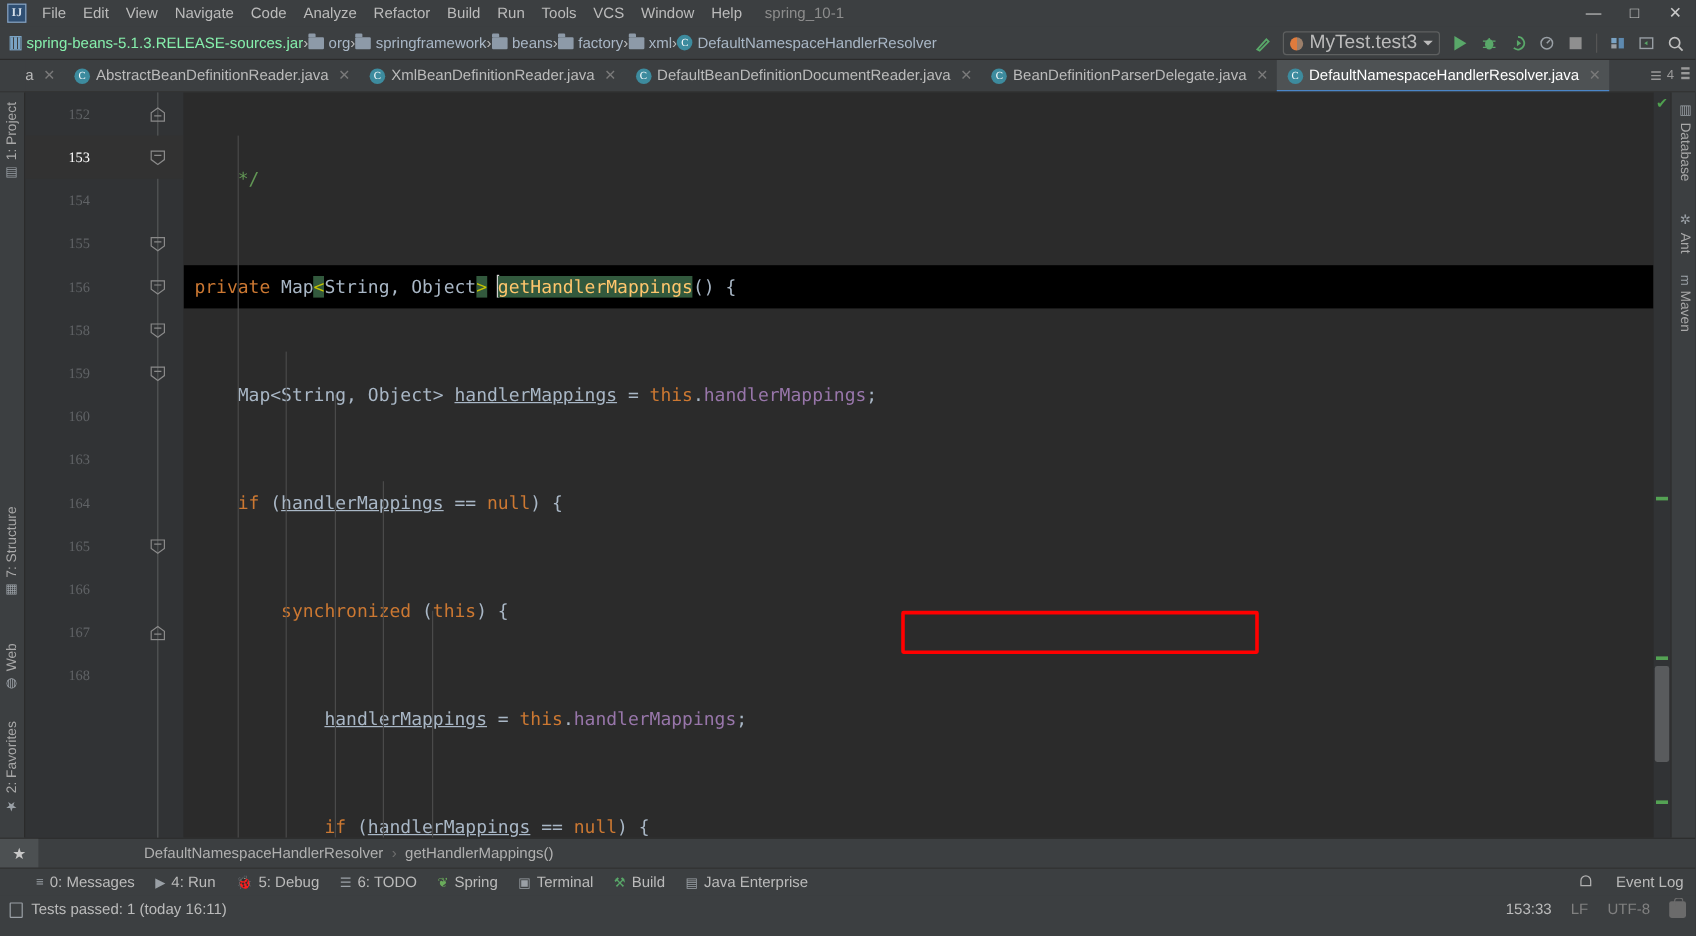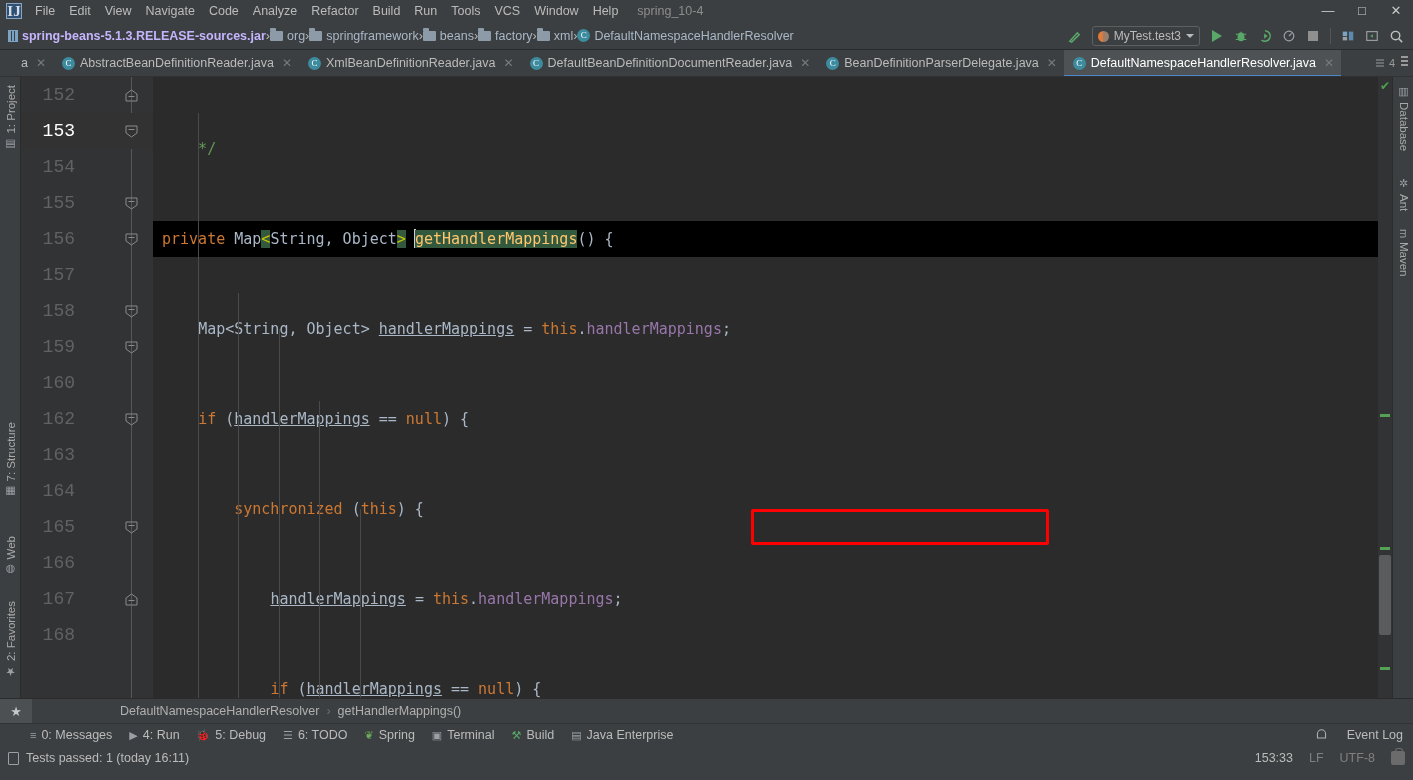--- a/index.html
+++ b/index.html
@@ -12,40 +12,40 @@
   }
   body { position: relative; color: #bbbbbb; font-size: 12.5px; }
 
   
   .menubar {
     height: 22px; background: #3c3f41; display: flex; align-items: center;
     padding-left: 4px; position: relative;
   }
   .ij-logo {
     width: 16px; height: 16px; margin: 0 6px 0 2px; border: 1px solid #8aa4c0;
-    background: #2f4f73; color: #d5dee8; font-size: 15px; line-height: 14px;
+    background: #2f4f73; color: #d5dee8; font-size: 10px; line-height: 14px;
     text-align: center; font-family: "Liberation Serif", serif; font-weight: bold;
   }
   .menu-item {
     padding: 2px 7px; color: #bbbbbb; font-size: 12.5px; white-space: nowrap;
   }
   .project-name { margin-left: 12px; color: #8d8d8d; font-size: 12.5px; }
   .win-controls {
     position: absolute; right: 0; top: 0; height: 22px; display: flex; align-items: center;
   }
   .win-btn { width: 34px; text-align: center; color: #c8c8c8; font-size: 13px; line-height: 22px; }
 
   
   .navbar {
     height: 28px; background: #3c3f41; display: flex; align-items: center;
     padding-left: 8px; border-bottom: 1px solid #2b2b2b; position: relative;
   }
   .crumb { display: flex; align-items: center; color: #a9b7c6; font-size: 12.5px; }
   .crumb-label { white-space: nowrap; }
-  .crumb.root .crumb-label { font-weight: bold; color: #c4b5fd; }
+  .crumb.root .crumb-label { font-weight: normal; color: #86efac; }
   .ic { display: inline-block; margin-right: 4px; flex: 0 0 auto; }
   .ic-jar {
     width: 10px; height: 12px; background:
       repeating-linear-gradient(90deg,#7aa3c4 0 2px,#3c3f41 2px 3px);
     border: 1px solid #7aa3c4;
   }
   .ic-folder {
     width: 13px; height: 10px; background: #8d9aa8; border-radius: 1px; position: relative;
   }
   .ic-folder:before {
@@ -62,21 +62,21 @@
     display: flex; align-items: center; gap: 2px;
   }
   .tb-ic {
     width: 22px; height: 22px; display: flex; align-items: center; justify-content: center;
     font-size: 12px; color: #a9b7c6;
   }
   .runcfg {
     display: flex; align-items: center; height: 20px; border: 1px solid #5e6060;
     border-radius: 3px; padding: 0 5px; margin: 0 4px; background: #3c3f41;
   }
-  .runcfg-label { color: #bbbbbb; font-size: 12px; margin: 0 5px; white-space: nowrap; }
+  .runcfg-label { color: #bbbbbb; font-size: 16px; margin: 0 5px; white-space: nowrap; }
   .runcfg-ic { width: 11px; height: 11px; border-radius: 50%;
     background: linear-gradient(90deg,#e07b3c 50%, #9b7f6a 50%); }
   .caret-dn { width:0;height:0;border-left:4px solid transparent;border-right:4px solid transparent;border-top:4px solid #bbb; }
   .play { width:0;height:0;border-top:6px solid transparent;border-bottom:6px solid transparent;border-left:10px solid #59a869; }
   .stop-sq { width: 10px; height: 10px; background: #8f8f8f; }
   .sep-v { width: 1px; height: 16px; background: #555; margin: 0 4px; }
 
   
   .tabsbar {
     height: 27px; background: #3c3f41; display: flex; align-items: stretch;
@@ -117,22 +117,22 @@
 
   
   .gutter {
     width: 132px; flex: 0 0 132px; background: #313335; position: relative;
     font-family: "DejaVu Sans Mono", monospace;
   }
   .gline {
     height: 36px; position: relative; display: flex; align-items: center;
   }
   .gnum {
-    position: absolute; right: 78px; font-size: 18px; color: #606366;
-    font-family: Liberation Mono, monospace;
+    position: absolute; right: 78px; font-size: 12px; color: #606366;
+    font-family: Liberation Serif, serif;
   }
   .gline.current .gnum { color: #ffffff; }
   .gline.current { background: #323232; }
   .fold {
     position: absolute; left: 104px; width: 13px; height: 13px;
   }
   .fold svg { display: block; }
   .foldline {
     position: absolute; left: 110px; width: 1px; background: #555759; top: 0; bottom: 0;
   }
@@ -231,21 +231,21 @@
       <div class="menu-item">Code</div>
       <div class="menu-item">Analyze</div>
       <div class="menu-item">Refactor</div>
       <div class="menu-item">Build</div>
       <div class="menu-item">Run</div>
       <div class="menu-item">Tools</div>
       <div class="menu-item">VCS</div>
       <div class="menu-item">Window</div>
       <div class="menu-item">Help</div>
     </div>
-  <div class="project-name">spring_10-4</div>
+  <div class="project-name">spring_10-1</div>
   <div class="win-controls">
     <div class="win-btn">—</div>
     <div class="win-btn">□</div>
     <div class="win-btn close">✕</div>
   </div>
 </div>
 
 <div class="navbar">
   <div id="navcrumbs" style="display:flex;align-items:center">
       <span class="crumb root">
@@ -448,51 +448,39 @@
         <div class="gline">
           <span class="gnum">156</span>
           <span class="fold">
             <svg width="13" height="13" viewBox="0 0 13 13">
               <path d="M1 1h11v7l-5.5 4L1 8z" fill="none" stroke="#8a8a8a" stroke-width="1"></path>
               <path d="M3.5 4.5h6" stroke="#8a8a8a" stroke-width="1"></path>
             </svg>
           </span>
         </div>
         <div class="gline">
-          <span class="gnum">157</span>
-        </div>
-        <div class="gline">
           <span class="gnum">158</span>
           <span class="fold">
             <svg width="13" height="13" viewBox="0 0 13 13">
               <path d="M1 1h11v7l-5.5 4L1 8z" fill="none" stroke="#8a8a8a" stroke-width="1"></path>
               <path d="M3.5 4.5h6" stroke="#8a8a8a" stroke-width="1"></path>
             </svg>
           </span>
         </div>
         <div class="gline">
           <span class="gnum">159</span>
           <span class="fold">
             <svg width="13" height="13" viewBox="0 0 13 13">
               <path d="M1 1h11v7l-5.5 4L1 8z" fill="none" stroke="#8a8a8a" stroke-width="1"></path>
               <path d="M3.5 4.5h6" stroke="#8a8a8a" stroke-width="1"></path>
             </svg>
           </span>
         </div>
         <div class="gline">
           <span class="gnum">160</span>
-        </div>
-        <div class="gline">
-          <span class="gnum">162</span>
-          <span class="fold">
-            <svg width="13" height="13" viewBox="0 0 13 13">
-              <path d="M1 1h11v7l-5.5 4L1 8z" fill="none" stroke="#8a8a8a" stroke-width="1"></path>
-              <path d="M3.5 4.5h6" stroke="#8a8a8a" stroke-width="1"></path>
-            </svg>
-          </span>
         </div>
         <div class="gline">
           <span class="gnum">163</span>
         </div>
         <div class="gline">
           <span class="gnum">164</span>
         </div>
         <div class="gline">
           <span class="gnum">165</span>
           <span class="fold">

